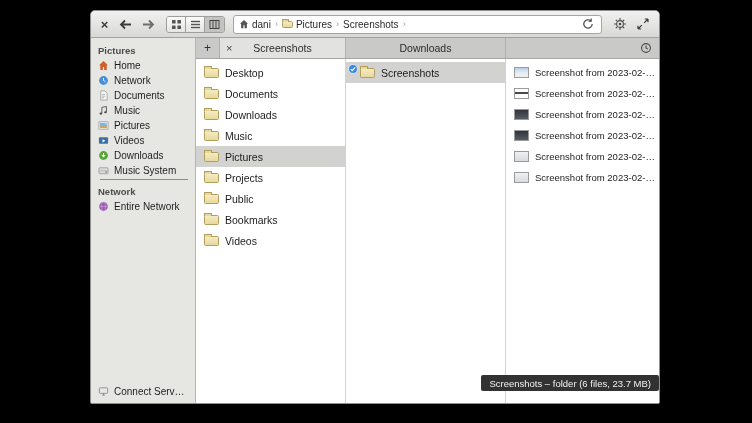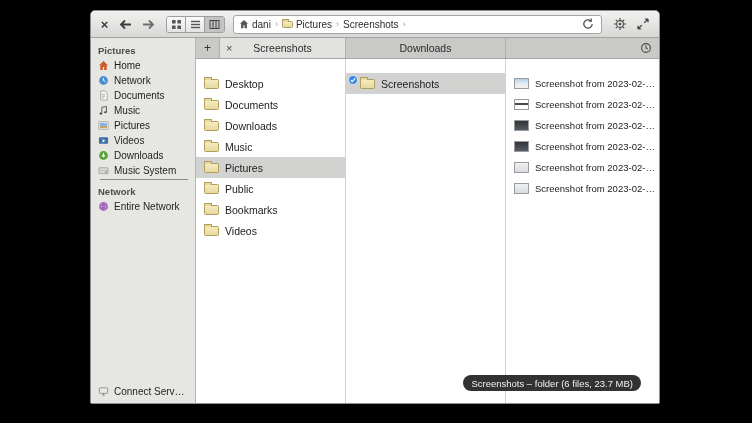--- a/index.html
+++ b/index.html
@@ -51,21 +51,21 @@
   .tab.inactive { flex:0 0 160px; width:160px; justify-content:center; }
   .tab-close { position:absolute; left:3px; top:0; bottom:0; border:none; background:none;
     font-size:11px; color:#444; padding:0 3px; }
   .tab.active .tab-label { flex:1; text-align:center; }
   .tab-spacer { flex:1; }
   .tab-history { flex:0 0 26px; border:none; background:transparent; display:flex;
     align-items:center; justify-content:center; padding:0; }
 
   
   .cols { flex:1; display:flex; min-height:0; background:#fff; font-size:10.5px; color:#1c1c1c; }
-  .col { padding-top:14px; overflow:hidden; }
+  .col { padding-top:3px; overflow:hidden; }
   .col-places { flex:0 0 150px; width:150px; border-right:1px solid #d2d2d0; }
   .col-folders { flex:0 0 160px; width:160px; border-right:1px solid #d2d2d0; }
   .col-files { flex:1; font-size:9.5px; }
   .row { height:21px; display:flex; align-items:center; gap:6px; padding:0 4px 0 8px; position:relative; }
   .row.selected { background:#d2d2d0; }
   .label { white-space:nowrap; overflow:hidden; text-overflow:ellipsis; }
 
   .folder-icon { width:15px; height:10px; flex:0 0 15px;
     background:linear-gradient(#f4ebc0,#e7d99e); border:1px solid #b19e5d; border-radius:1.5px; position:relative; }
   .folder-icon::before { content:""; position:absolute; top:-3px; left:-1px; width:6px; height:2px;
@@ -74,22 +74,22 @@
   .folder-icon.mini::before { width:5px; height:2px; top:-2.5px; }
   .col-folders .folder-icon { margin-left:6px; }
   .emblem { position:absolute; left:2px; top:2px; width:10px; height:10px; z-index:2; display:flex; }
 
   .thumb { width:15px; height:11px; flex:0 0 15px; border:1px solid #9b9b9b; background:#fff; }
   .thumb[data-thumb="sky"]   { background:linear-gradient(180deg,#b9cfe4 0%,#e6eef5 55%,#f2efe8 100%); }
   .thumb[data-thumb="doc"]   { background:linear-gradient(180deg,#fdfdfd 34%,#4a4a4a 34%,#4a4a4a 58%,#fdfdfd 58%); }
   .thumb[data-thumb="dark"]  { background:linear-gradient(180deg,#30343a,#565c64); }
   .thumb[data-thumb="light"] { background:linear-gradient(180deg,#eff1f2,#d7dce0); }
 
-  .tooltip { position:absolute; right:18px; bottom:12px; background:rgba(42,42,42,.96); color:#f2f2f2;
-    font-size:9.5px; padding:2.5px 8px; border-radius:8px; white-space:nowrap; z-index:5; }
+  .tooltip { position:absolute; right:0; bottom:12px; background:rgba(42,42,42,.96); color:#f2f2f2;
+    font-size:9.5px; padding:2.5px 8px; border-radius:2px; white-space:nowrap; z-index:5; }
 </style>
 </head>
 <body>
 
 <div class="window">
 
   <div class="toolbar">
     <button class="icon-btn close-btn">×</button>
     <button class="icon-btn">
       <svg width="13" height="11" viewBox="0 0 13 11">
@@ -315,20 +315,24 @@
           <div class="row">
             <span class="folder-icon"></span>
             <span class="label">Music</span>
           </div>
           <div class="row selected">
             <span class="folder-icon"></span>
             <span class="label">Pictures</span>
           </div>
           <div class="row">
             <span class="folder-icon"></span>
+            <span class="label">Projects</span>
+          </div>
+          <div class="row">
+            <span class="folder-icon"></span>
             <span class="label">Public</span>
           </div>
           <div class="row">
             <span class="folder-icon"></span>
             <span class="label">Bookmarks</span>
           </div>
           <div class="row">
             <span class="folder-icon"></span>
             <span class="label">Videos</span>
           </div>

